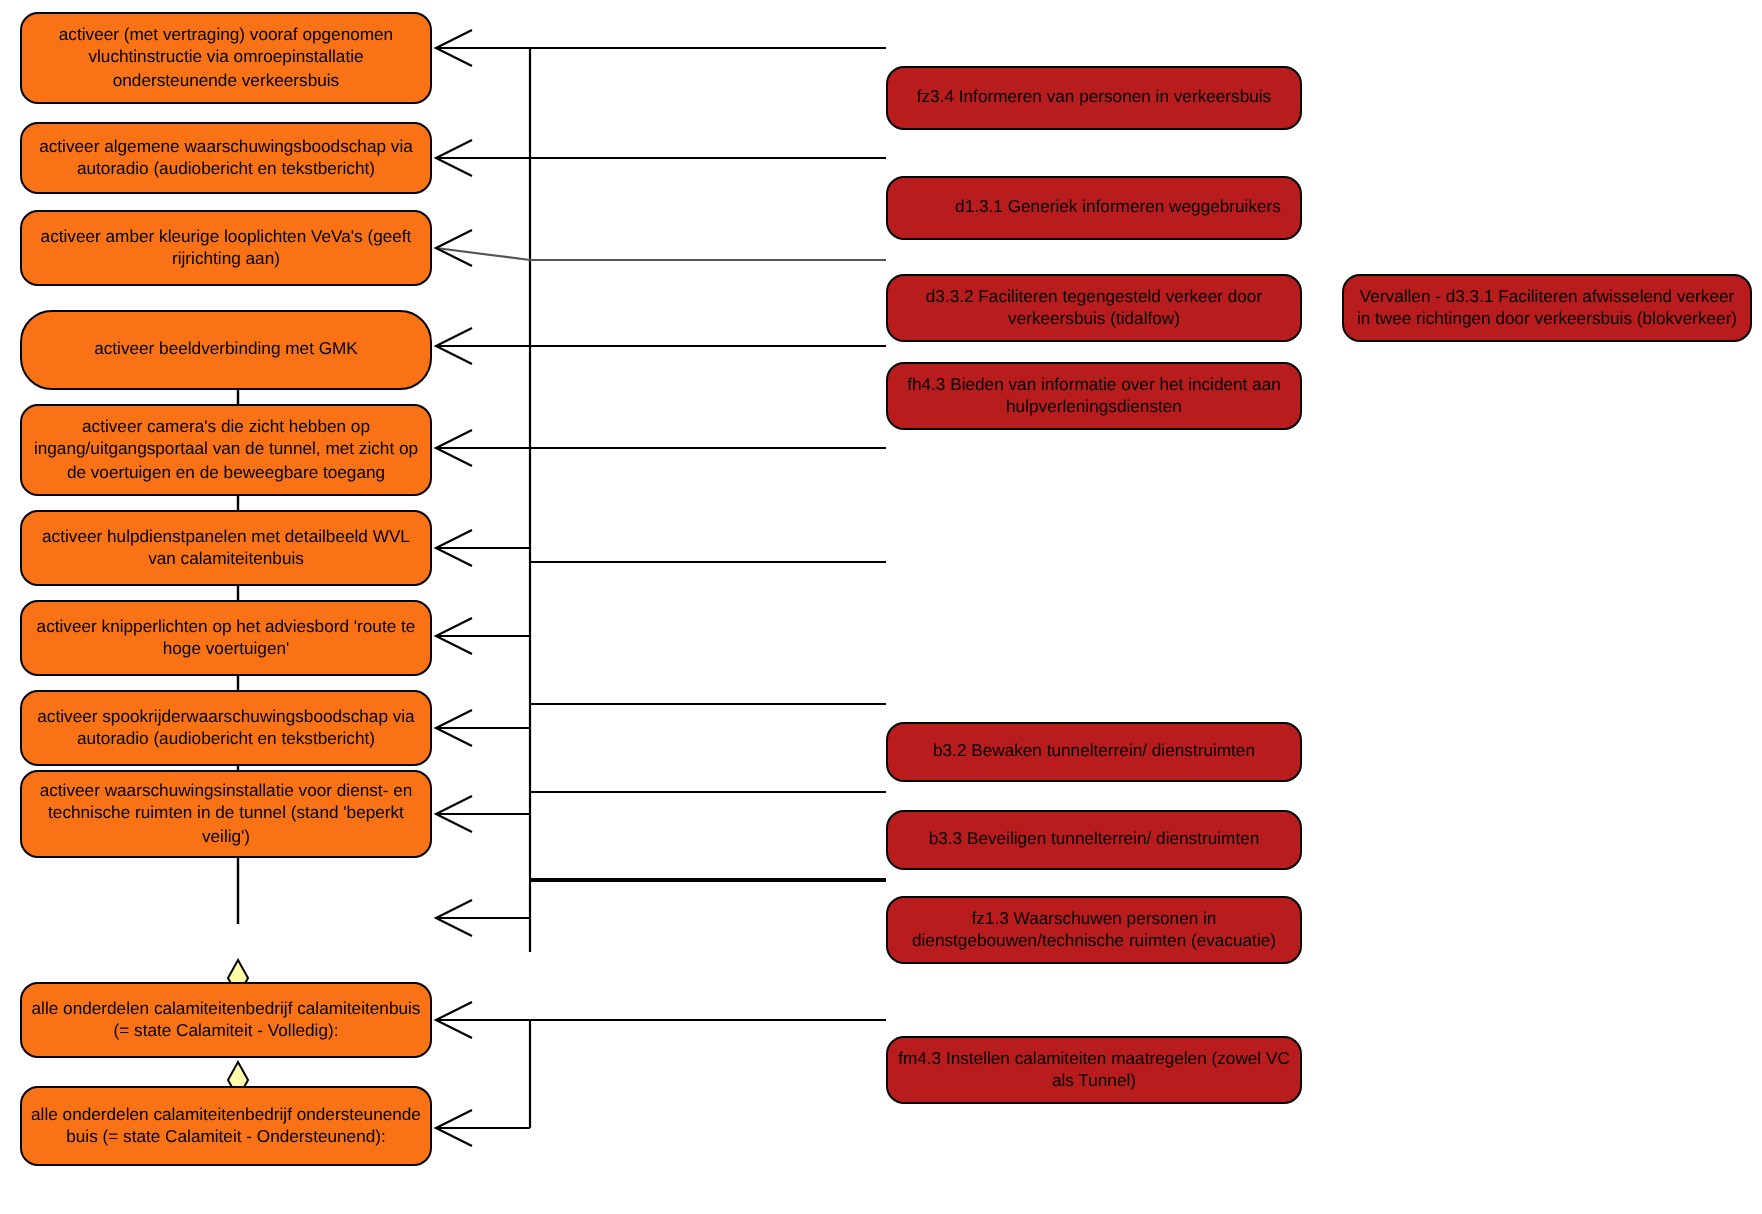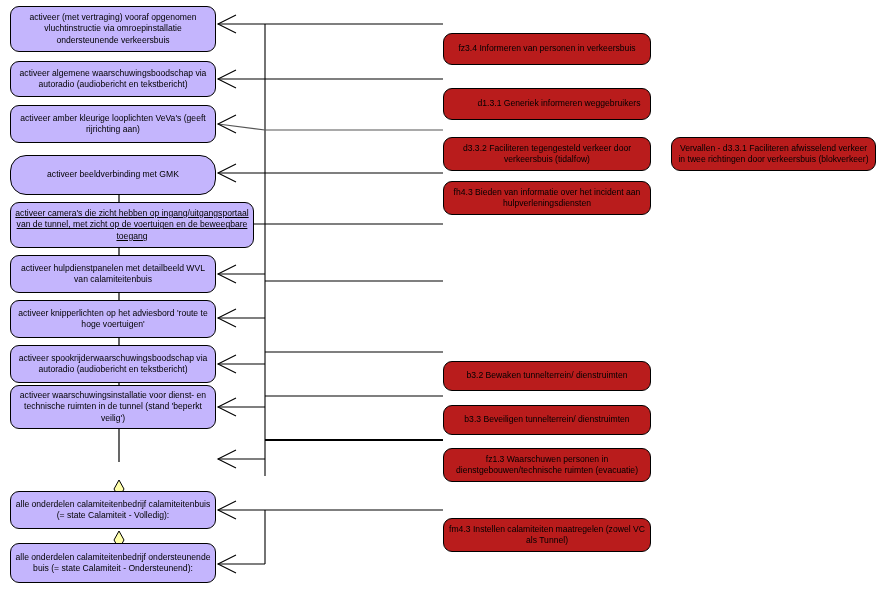--- a/index.html
+++ b/index.html
@@ -27,21 +27,21 @@
     justify-content: center;
     text-align: center;
     font-size: 8.6px;
     line-height: 11.5px;
     color: #000000;
     padding: 2px 4px;
     overflow: visible;
     white-space: normal;
   }
   .node.yellow {
-    background: #c4b5fd;
+    background: #f97316;
   }
   .node.cyan {
     background: #b91c1c;
     margin-top: 24px;
   }
   .node span {
     display: block;
     width: 100%;
   }
   svg.wires {
@@ -127,21 +127,21 @@
   </div>
   <div class="node yellow" style="left:10px; top:61px; width:206px; height:36px;">
     <span>activeer algemene waarschuwingsboodschap via autoradio (audiobericht en tekstbericht)</span>
   </div>
   <div class="node yellow" style="left:10px; top:105px; width:206px; height:38px;">
     <span>activeer amber kleurige looplichten VeVa's (geeft rijrichting aan)</span>
   </div>
   <div class="node yellow" style="left:10px; top:155px; width:206px; height:40px;border-radius:16px;">
     <span>activeer beeldverbinding met GMK</span>
   </div>
-  <div class="node yellow" style="left:10px; top:202px; width:244px; height:46px;text-decoration:underline;">
+  <div class="node yellow" style="left:10px; top:202px; width:206px; height:46px;">
     <span>activeer camera's die zicht hebben op ingang/uitgangsportaal van de tunnel, met zicht op de voertuigen en de beweegbare toegang</span>
   </div>
   <div class="node yellow" style="left:10px; top:255px; width:206px; height:38px;">
     <span>activeer hulpdienstpanelen met detailbeeld WVL van calamiteitenbuis</span>
   </div>
   <div class="node yellow" style="left:10px; top:300px; width:206px; height:38px;">
     <span>activeer knipperlichten op het adviesbord 'route te hoge voertuigen'</span>
   </div>
   <div class="node yellow" style="left:10px; top:345px; width:206px; height:38px;">
     <span>activeer spookrijderwaarschuwingsboodschap via autoradio (audiobericht en tekstbericht)</span>

